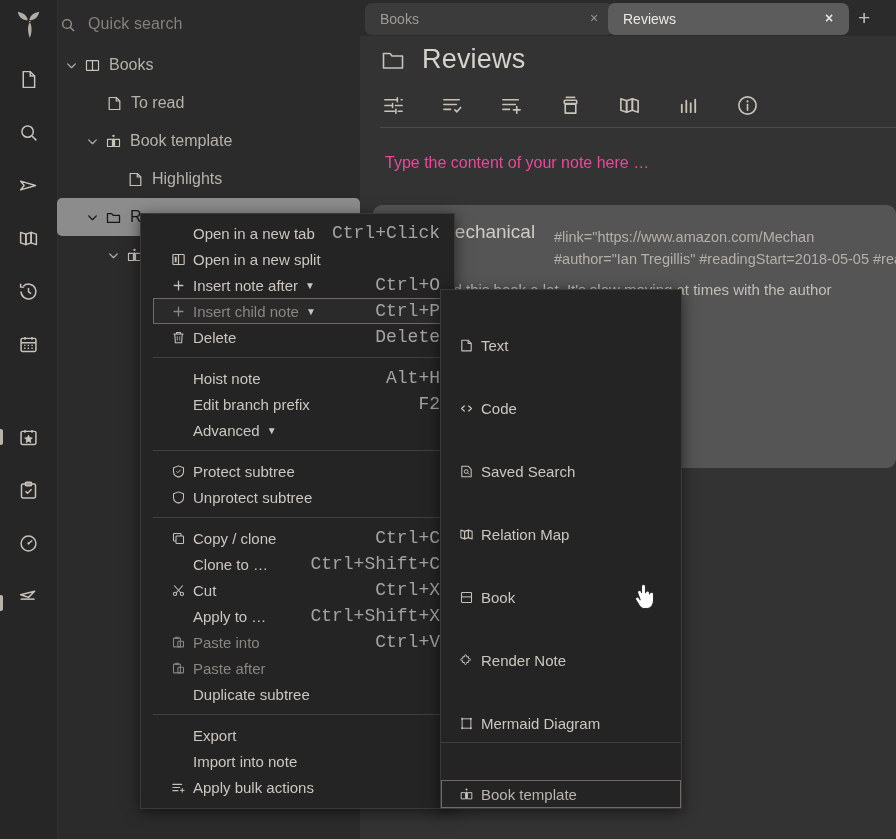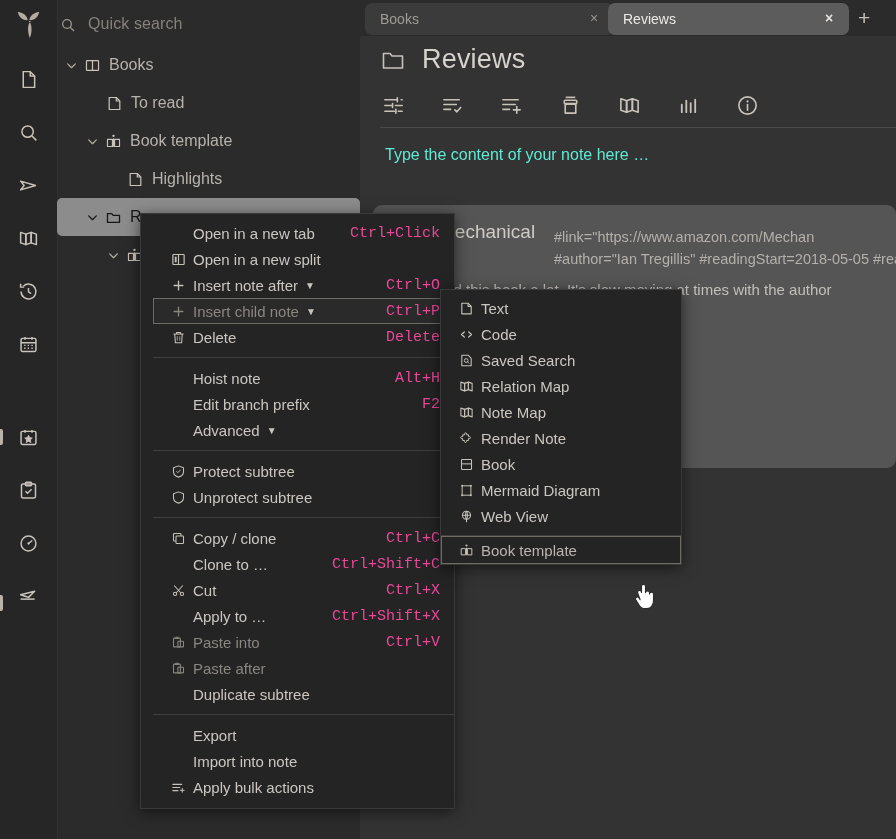--- a/index.html
+++ b/index.html
@@ -115,22 +115,22 @@
 
   .ntoolbar { position: absolute; left: 20px; top: 92px; width: 500px; height: 30px; }
   .ntb { position: absolute; top: 0; width: 26px; height: 26px; color: #c8c2b9;
          display:flex; align-items:center; justify-content:center; }
   .ntb svg { width: 23px; height: 23px; display:block; }
   .ntb-sep {
     position: absolute; left: 20px; top: 127px; width: 520px; height: 1px; background: #4a4a4a;
   }
 
   .placeholder {
-    position: absolute; left: 25px; top: 146px;
-    font-size: 16px; color: #5eead4;
+    position: absolute; left: 25px; top: 154px;
+    font-size: 16px; color: #ec4899;
   }
 
   
   .bookcard {
     position: absolute; left: 373px; top: 205px;
     width: 523px; height: 263px;
     background: #555555; border-radius: 9px;
   }
   .bc-title {
     position: absolute; left: 28px; top: 16px;
@@ -167,39 +167,39 @@
   .mi .mic {
     width: 24px; flex: 0 0 24px; margin-left: 13px;
     display: flex; align-items: center; justify-content: center;
     color: #c6c1b9;
   }
   .mi .mic svg { width: 15px; height: 15px; display:block; }
   .mi .mlab { margin-left: 3px; }
   .mi .mkey {
     position: absolute; right: 14px;
     font-family: "Liberation Mono", monospace;
-    font-size: 15px; color: #ec4899;
+    font-size: 18px; color: #a3a3a3;
   }
   .mi .mcaret { margin-left: 7px; color:#c9c4bd; font-size: 10px; }
   .mi.dim { color: #8a8680; }
   .mi.dim .mic { color: #8a8680; }
   .mi.hl { outline: 1px solid #6e6a64; outline-offset: -1px; background: #2a2a2a; }
   .msep { height: 1px; background: #3f3f3f; margin: 7px 0 7px 0; }
 
   
   .submenu {
     position: absolute; left: 440px; top: 289px;
     width: 240px;
     background: #242424;
     border: 1px solid #3a3a3a;
     padding: 5px 0 0 0;
     box-shadow: 0 3px 14px rgba(0,0,0,.55);
     z-index: 45;
   }
-  .submenu .mi { height: 26px; font-size: 15px; }
+  .submenu .mi { height: 26px; font-size: 15px; margin-top: 37px; }
   .submenu .msep { margin: 6px 0 0 0; }
   .mi.footer-item { height: 28px; outline: 1px solid #6e6a64; outline-offset: -1px; color:#bab5af; }
 
   .cursor { position: absolute; left: 632px; top: 582px; width: 26px; height: 30px; z-index: 60; }
   .cursor svg { width: 26px; height: 30px; display:block; }
 </style>
 </head>
 <body>
 
 <div id="app">
@@ -666,66 +666,46 @@
             <path d="M3 5l6 2v12l-6-2z"></path>
             <path d="M9 7l6-2v12l-6 2z"></path>
             <path d="M15 5l6 2v12l-6-2z"></path>
           </svg>
       </span>
       <span class="mlab">Relation Map</span>
     </div>
     <div class="mi">
       <span class="mic">
         <svg viewBox="0 0 24 24" fill="none" stroke="currentColor" stroke-width="1.7" stroke-linejoin="round">
-            <path d="M3 5l6 2v12l-6-2z"></path>
-            <path d="M9 7l6-2v12l-6 2z"></path>
-            <path d="M15 5l6 2v12l-6-2z"></path>
-          </svg>
-      </span>
-      <span class="mlab">Note Map</span>
+            <rect x="4" y="4" width="16" height="16" rx="1.2"></rect>
+            <path d="M4 11h16"></path>
+          </svg>
+      </span>
+      <span class="mlab">Book</span>
     </div>
     <div class="mi">
       <span class="mic">
         <svg viewBox="0 0 24 24" fill="none" stroke="currentColor" stroke-width="1.6" stroke-linejoin="round">
             <path d="M9 4.5a1.6 1.6 0 0 1 3.2 0V6h3v3h1.5a1.6 1.6 0 0 1 0 3.2H15v3h-3v1.5a1.6 1.6 0 0 1-3.2 0V15.2h-3v-3H4.3a1.6 1.6 0 0 1 0-3.2H6V6h3z"></path>
           </svg>
       </span>
       <span class="mlab">Render Note</span>
-    </div>
-    <div class="mi">
-      <span class="mic">
-        <svg viewBox="0 0 24 24" fill="none" stroke="currentColor" stroke-width="1.7" stroke-linejoin="round">
-            <rect x="4" y="4" width="16" height="16" rx="1.2"></rect>
-            <path d="M4 11h16"></path>
-          </svg>
-      </span>
-      <span class="mlab">Book</span>
     </div>
     <div class="mi">
       <span class="mic">
         <svg viewBox="0 0 24 24" fill="none" stroke="currentColor" stroke-width="1.6">
             <path d="M5 4.5h14M5 19.5h14M5 4.5v15M19 4.5v15"></path>
             <circle cx="5" cy="4.5" r="1.6" fill="currentColor" stroke="none"></circle>
             <circle cx="19" cy="4.5" r="1.6" fill="currentColor" stroke="none"></circle>
             <circle cx="5" cy="19.5" r="1.6" fill="currentColor" stroke="none"></circle>
             <circle cx="19" cy="19.5" r="1.6" fill="currentColor" stroke="none"></circle>
           </svg>
       </span>
       <span class="mlab">Mermaid Diagram</span>
     </div>
-    <div class="mi">
-      <span class="mic">
-        <svg viewBox="0 0 24 24" fill="none" stroke="currentColor" stroke-width="1.7">
-            <circle cx="12" cy="10" r="6.5"></circle>
-            <path d="M5.5 10h13M12 3.5c2 2.2 2 10.8 0 13M12 3.5c-2 2.2-2 10.8 0 13"></path>
-            <path d="M12 16.5v4" stroke-linecap="round"></path>
-          </svg>
-      </span>
-      <span class="mlab">Web View</span>
-    </div>
 
     <div class="msep"></div>
 
     <div class="mi footer-item">
       <span class="mic">
         <svg viewBox="0 0 24 24" fill="none" stroke="currentColor" stroke-width="1.6" stroke-linejoin="round">
             <circle cx="12" cy="4" r="1.7" fill="currentColor" stroke="none"></circle>
             <path d="M12 7.5v12"></path>
             <path d="M3.5 9h7v10h-7z"></path>
             <path d="M13.5 9h7v10h-7z"></path>

